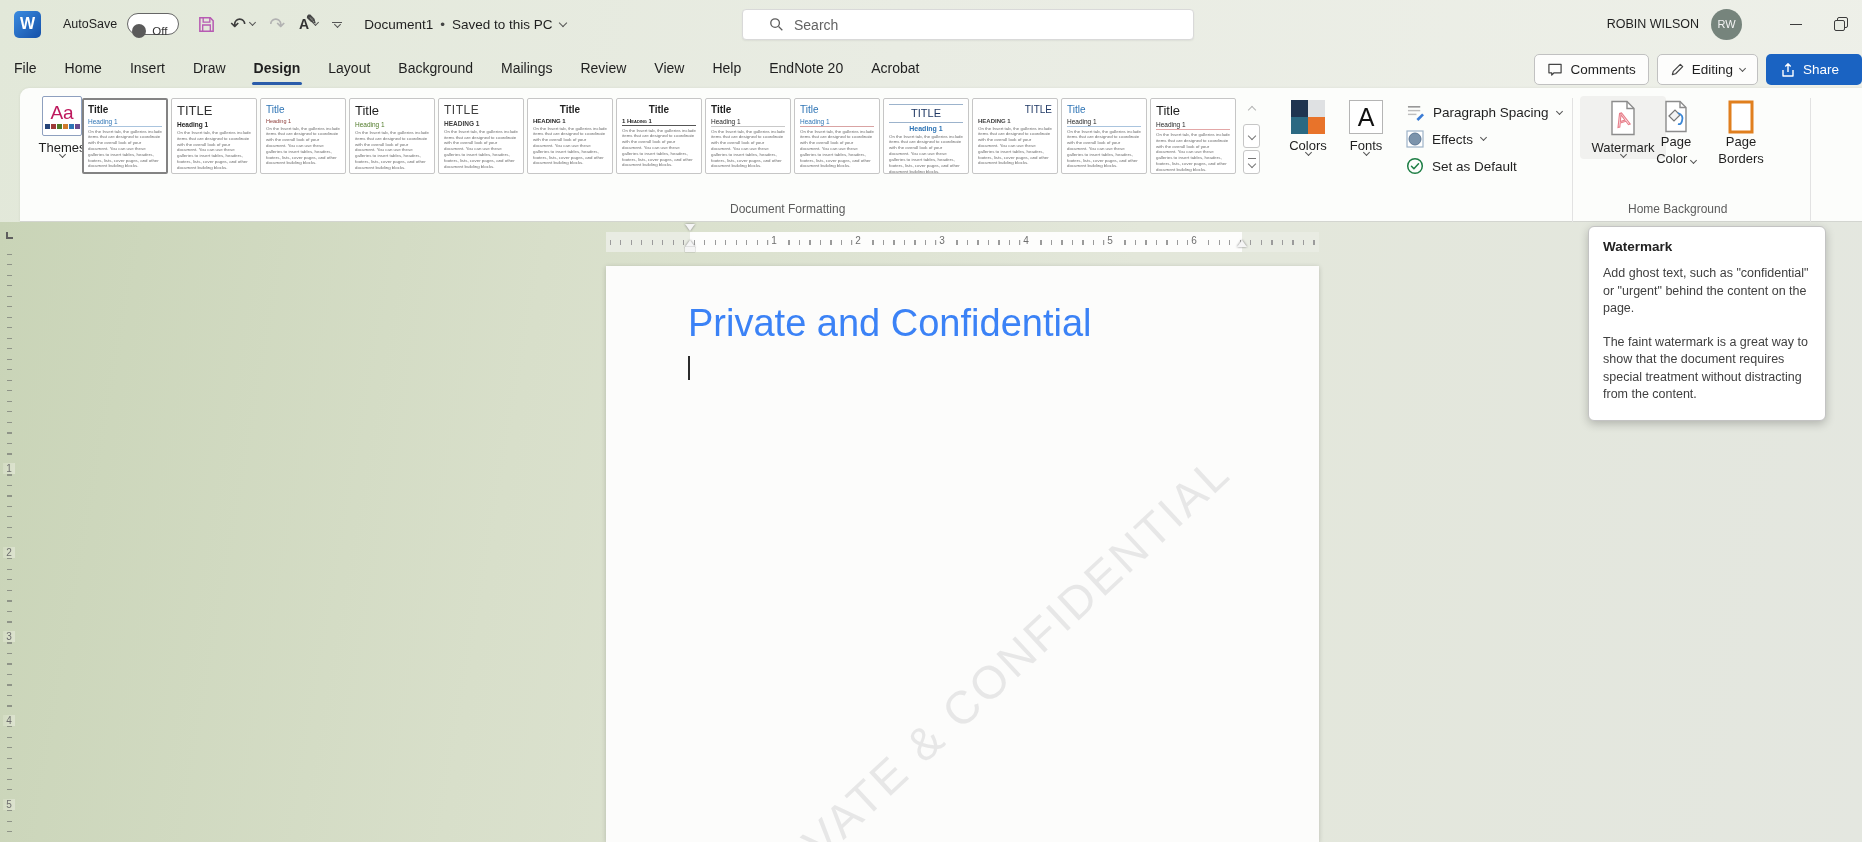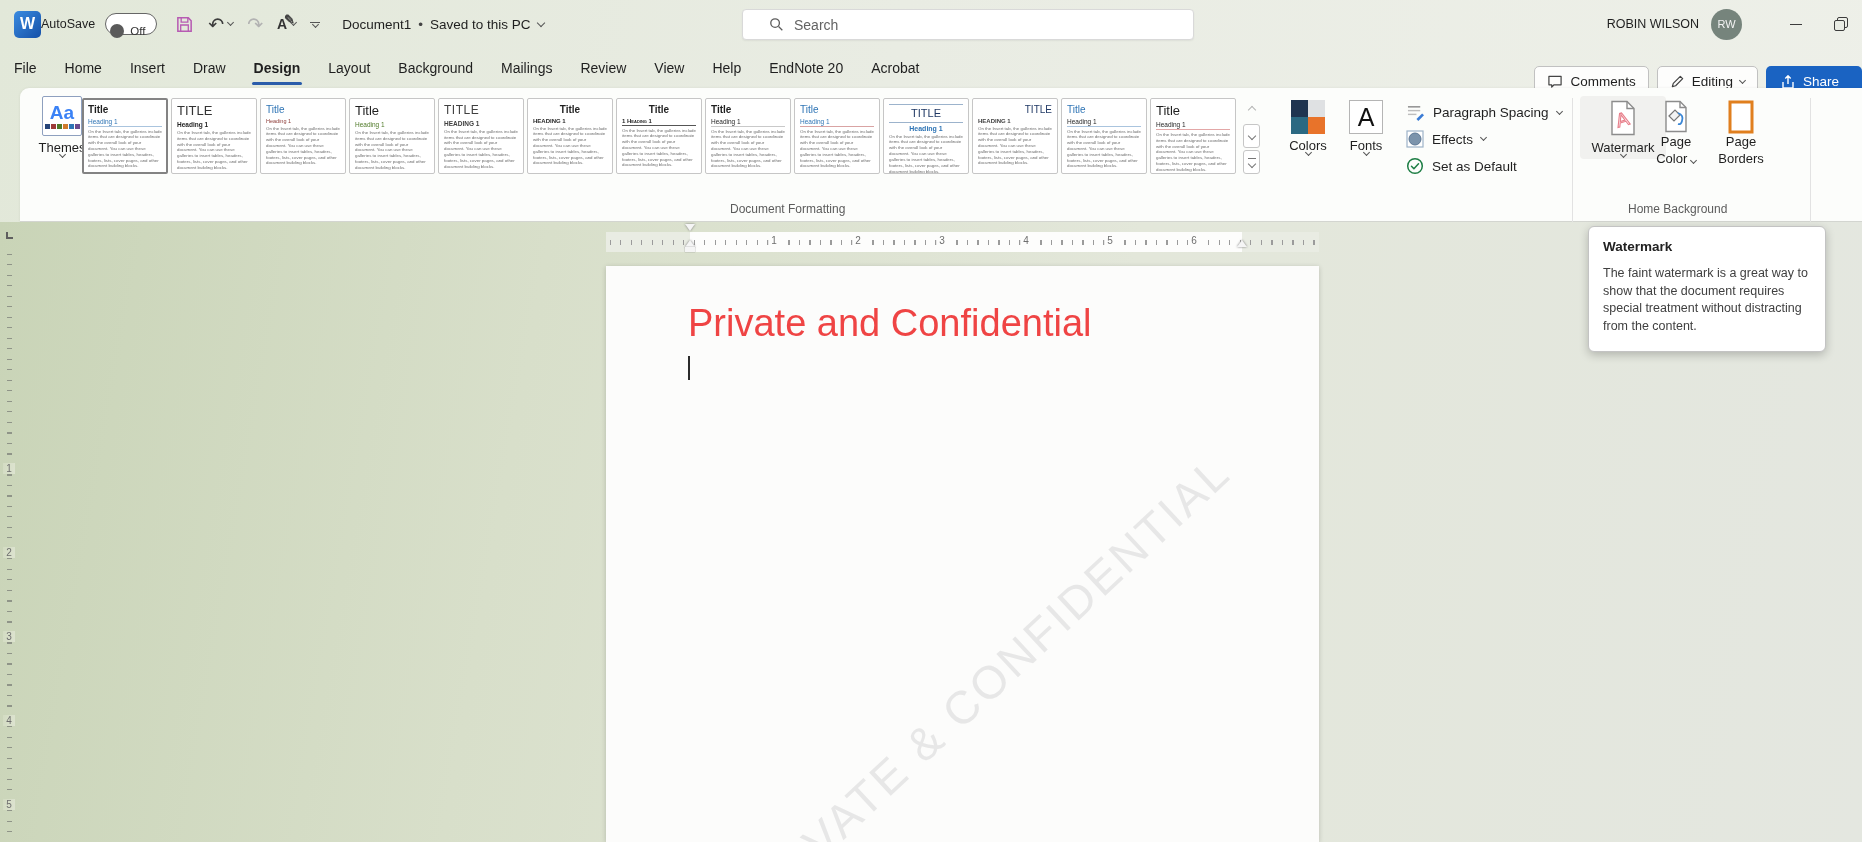--- a/index.html
+++ b/index.html
@@ -6,21 +6,21 @@
   html,body { width:1862px; height:842px; overflow:hidden; }
   body { font-family:"Liberation Sans", sans-serif; color:#1f1f1f; }
   #app { position:relative; width:1862px; height:842px; overflow:hidden;
          background:linear-gradient(100deg,#e2e8d9 0%,#e9ece3 45%,#eef0e9 100%); }
 
   
   .titlebar { position:absolute; left:0; top:0; width:1862px; height:48px; display:flex; align-items:center; }
   .word-logo { width:27px; height:27px; margin-left:14px; border-radius:5px;
                background:linear-gradient(135deg,#3a8be0,#1550a8); color:#fff; font-weight:bold;
                font-size:16px; display:flex; align-items:center; justify-content:center; }
-  .autosave-label { font-size:12.5px; }
+  .autosave-label { margin-left:22px; font-size:12.5px; }
   .toggle { margin-left:10px; width:52px; height:22px; border:1px solid #666; border-radius:11px;
             background:#fff; display:flex; align-items:center; padding:13px 6px 0 4px; gap:6px; cursor:pointer; }
   .toggle .knob { width:14px; height:14px; border-radius:50%; background:#5a5a5a; }
   .toggle .state { font-size:11.5px; color:#333; }
   .qat { display:flex; align-items:center; margin-left:18px; gap:14px; }
   .qat .icon-btn { display:flex; align-items:center; gap:4px; cursor:pointer; }
   .glyph-undo { font-size:19px; color:#3d3d3d; line-height:1; }
   .glyph-redo { font-size:19px; color:#b2b2b2; line-height:1; }
   .chev { width:6px; height:6px; border-right:1.4px solid #555; border-bottom:1.4px solid #555;
           display:inline-block; transform:rotate(45deg); margin-top:-3px; }
@@ -49,35 +49,35 @@
   .restore-glyph::after { content:""; position:absolute; left:-1px; top:1px; width:9px; height:9px;
                           border:1.3px solid #3c3c3c; border-radius:2px; background:#e9ece4; }
 
   
   .tabrow { position:absolute; left:0; top:48px; width:1862px; height:40px; display:flex; align-items:center; }
   .tab { padding:0 14px; font-size:14px; height:40px; display:flex; align-items:center;
          position:relative; cursor:pointer; color:#1f1f1f; }
   .tab.active { font-weight:700; }
   .tab.active::after { content:""; position:absolute; left:12px; right:12px; bottom:3px;
                        height:3px; border-radius:2px; background:#2a5caa; }
-  .tabrow .right-actions { position:absolute; right:0; top:18px; display:flex; gap:8px; align-items:center;padding-left:28px; }
+  .tabrow .right-actions { position:absolute; right:0; top:6px; display:flex; gap:8px; align-items:center;padding-left:28px; }
   .pill-btn { height:31px; display:flex; align-items:center; gap:7px; padding:0 12px; font-size:13.5px;
               border:1px solid #c1c1c1; border-radius:5px; background:#fdfdfc; cursor:pointer; white-space:nowrap; }
   .share-btn { height:31px; display:flex; align-items:center; gap:7px; padding:0 14px; font-size:13.5px;
                border-radius:5px; background:#1a63c2; color:#fff; cursor:pointer; width:96px; }
 
   
   .ribbon { position:absolute; left:20px; top:88px; width:1842px; height:134px; background:#fcfdfb;
             border-top-left-radius:9px; border-bottom:1px solid #d3d5d0; box-shadow:0 0 3px rgba(0,0,0,.07); }
   .big-btn { position:absolute; display:flex; flex-direction:column; align-items:center; cursor:pointer; }
   .big-btn .lbl { font-size:13px; margin-top:4px; }
   .themes-btn { left:10px; top:8px; width:64px; }
   .themes-icon { width:40px; height:40px; background:#fff; border:1px solid #8ea0bf; border-radius:2px;
                  display:flex; flex-direction:column; align-items:center; justify-content:center; }
-  .themes-icon .aa { font-size:19px; font-weight:bold; color:#3b82f6; line-height:1; }
+  .themes-icon .aa { font-size:19px; font-weight:normal; color:#be185d; line-height:1; }
   .themes-icon .sw-row { display:flex; gap:1px; margin-top:2px; }
   .themes-icon .sw { width:5px; height:5px; }
 
   .gallery { position:absolute; left:62px; top:10px; display:flex; gap:3px; }
   .gitem { width:86px; height:76px; background:#fff; border:1px solid #c6c6c6; border-radius:2px;
            padding:5px 5px 3px; overflow:hidden; cursor:pointer; }
   .gitem.selected { border:2px solid #838383; padding:4px 4px 2px; }
   .gt { font-size:10px; color:#1f1f1f; line-height:1.15; white-space:nowrap; }
   .gh { font-size:6.5px; margin:2px 0; color:#1f1f1f; white-space:nowrap; }
   .gb { font-size:4.4px; line-height:1.32; color:#6d6d6d; }
@@ -135,21 +135,21 @@
   .vruler .ticks { position:absolute; left:4px; top:0; bottom:0; width:5px;
                    background:repeating-linear-gradient(to bottom,#8f9488 0,#8f9488 1px,transparent 1px,transparent 10.5px); }
   .vruler .num { position:absolute; left:0; width:12px; text-align:center; font-size:10px; color:#6e6e6e;
                  background:linear-gradient(100deg,#d3dcc2,#dde3d0); }
   .tab-selector { position:absolute; left:2px; top:6px; width:15px; height:15px; display:flex;
                   align-items:center; justify-content:center; cursor:pointer; }
   .tab-selector .l { width:7px; height:7px; border-left:2px solid #5f5f5f; border-bottom:2px solid #5f5f5f; }
 
   .page { position:absolute; left:606px; top:44px; width:713px; height:576px; background:#fcfcfb;
           box-shadow:0 1px 5px rgba(0,0,0,.18); }
-  .doc-title { position:absolute; left:82px; top:36px; font-size:38px; color:#ef4444; white-space:nowrap; }
+  .doc-title { position:absolute; left:82px; top:36px; font-size:38px; color:#3b82f6; white-space:nowrap; }
   .caret { position:absolute; left:82px; top:90px; width:2px; height:24px; background:#2b2b2b; }
   .watermark-anchor { position:absolute; left:379px; top:420px; width:0; height:0; }
   .watermark-text { position:absolute; white-space:nowrap; font-size:46px; letter-spacing:3px; color:#e7e7e7;
                     transform:translate(-50%,-50%) rotate(-43deg); }
 
   .tooltip { position:absolute; left:1588px; top:4px; width:238px; background:#fff;
              border:1px solid #c3c3c3; border-radius:6px; box-shadow:0 3px 10px rgba(0,0,0,.22);
              padding:12px 14px 16px; z-index:5; }
   .tooltip h4 { font-size:13.5px; color:#222; margin-bottom:11px; }
   .tooltip p { font-size:12.5px; color:#404040; line-height:1.4; }
@@ -472,17 +472,18 @@
     <div class="page">
       <div class="doc-title">Private and Confidential</div>
       <div class="caret"></div>
       <div class="watermark-anchor">
         <span class="watermark-text">PRIVATE &amp; CONFIDENTIAL</span>
       </div>
     </div>
 
     <div class="tooltip">
       <h4>Watermark</h4>
+      <p>Add ghost text, such as "confidential" or "urgent" behind the content on the page.</p>
       <p>The faint watermark is a great way to show that the document requires special treatment without distracting from the content.</p>
     </div>
   </div>
 
 </div>
 
 </body></html>

